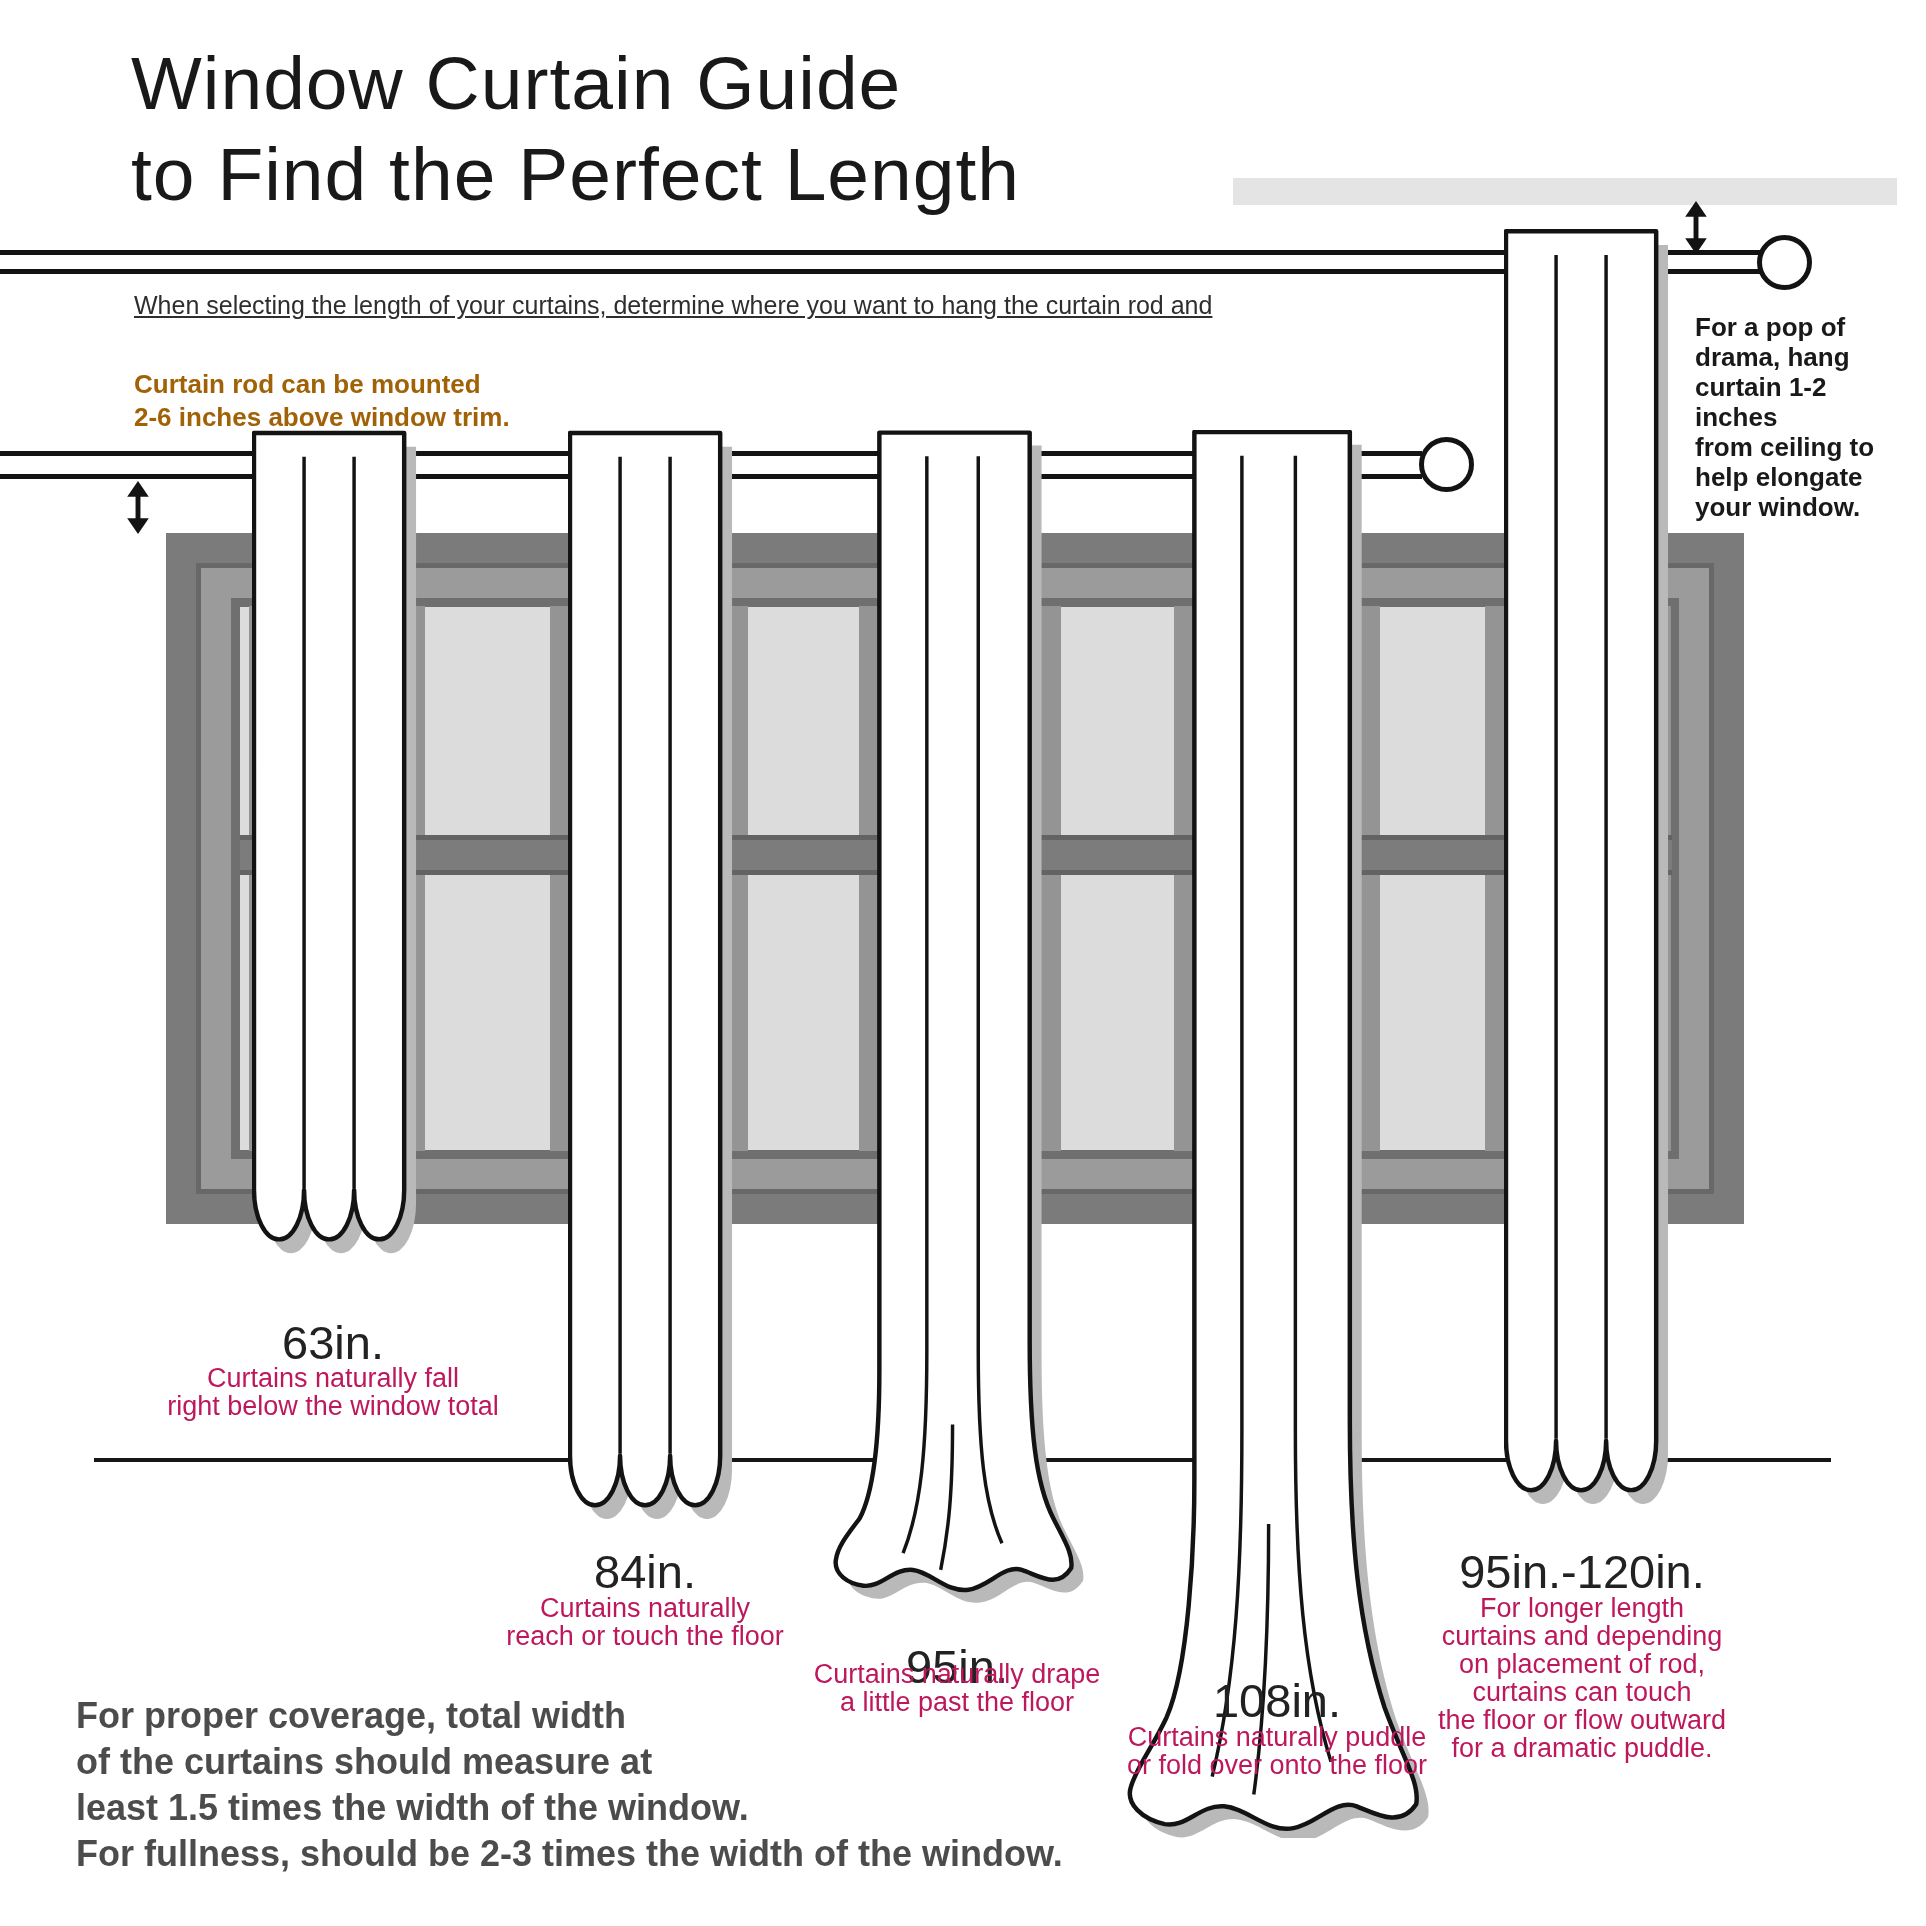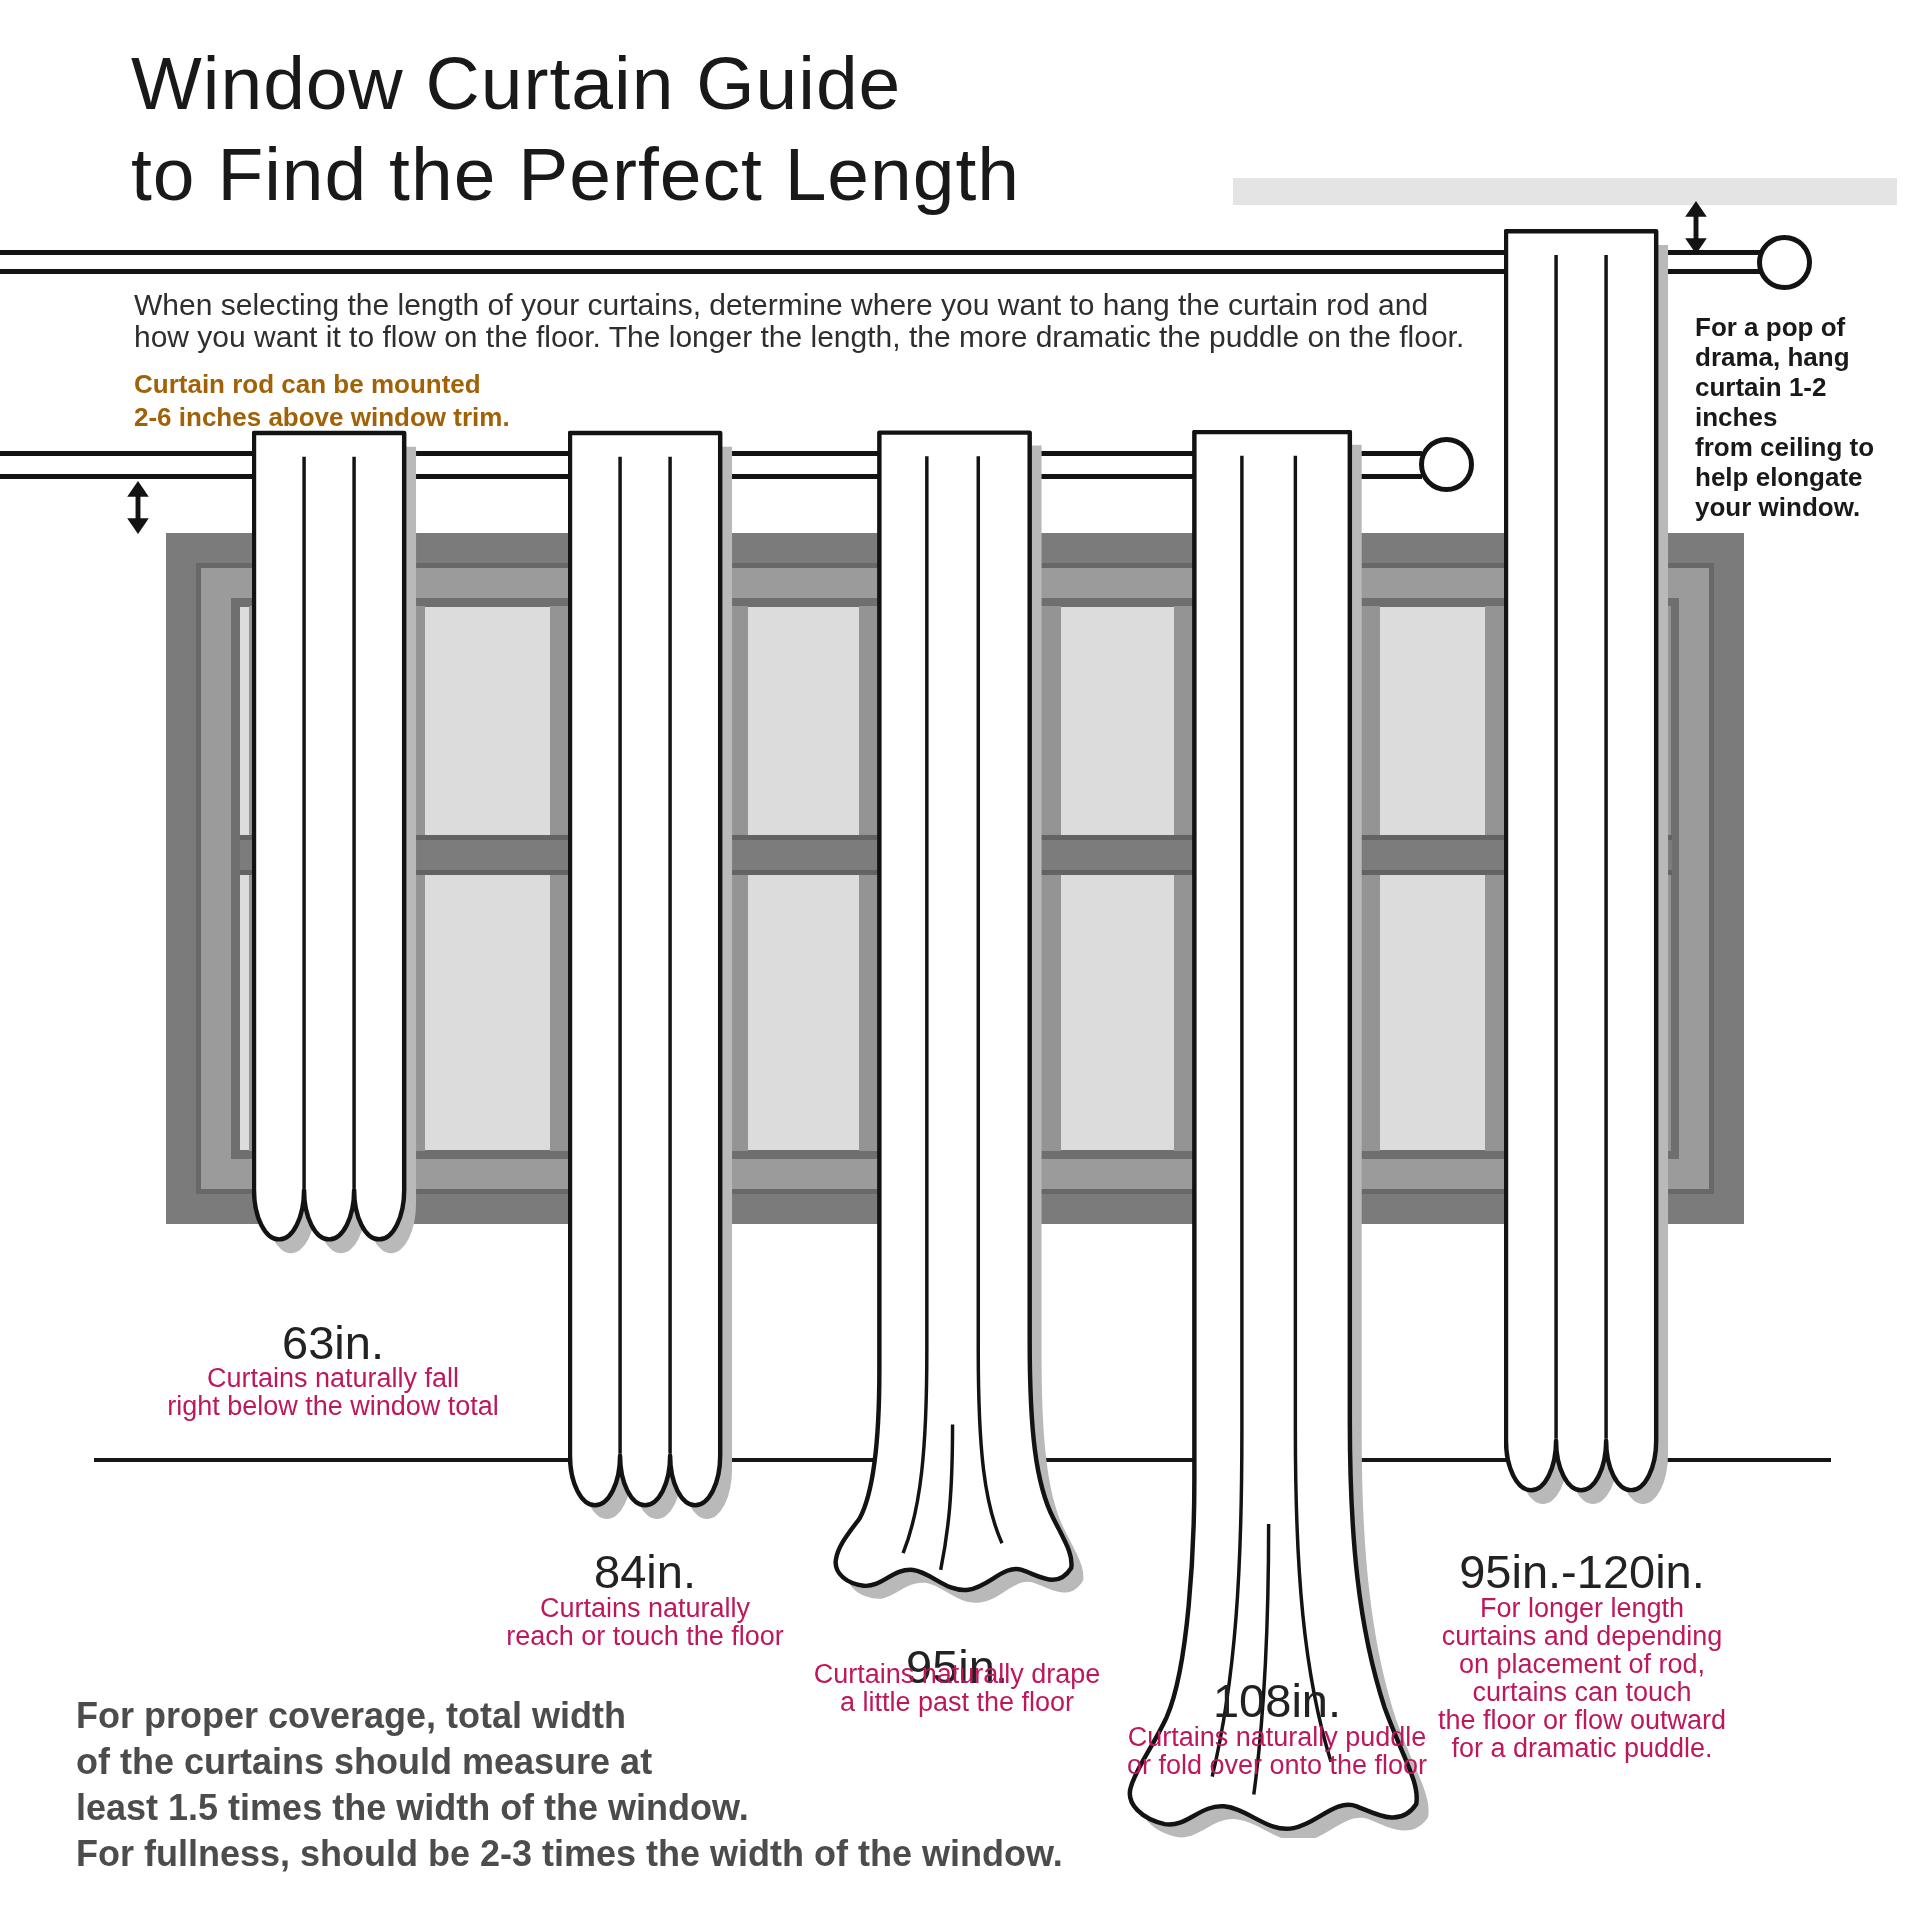--- a/index.html
+++ b/index.html
@@ -4,21 +4,21 @@
 <style>
   html,body{margin:0;padding:0;background:#ffffff;}
   #canvas{
     position:relative;width:1897px;height:1927px;background:#ffffff;overflow:hidden;
     font-family:"Liberation Sans","DejaVu Sans",sans-serif;color:#191919;
   }
   .abs{position:absolute;}
 
   
   #page-title{left:131px;top:38px;font-size:75px;line-height:1.21;font-weight:400;letter-spacing:1px;color:#191919;}
-  #intro{left:134px;top:289px;font-size:30px;line-height:32px;color:#2e2e2e;}
+  #intro{left:134px;top:289px;font-size:25px;line-height:32px;color:#2e2e2e;text-decoration:underline;}
   #rod-note{left:134px;top:368px;font-size:26px;line-height:33px;font-weight:bold;color:#a16207;}
   #ceiling-note{left:1695px;top:312px;font-size:26px;line-height:30px;font-weight:bold;color:#191919;}
 
   
   #ceiling-bar{left:1233px;top:178px;width:694px;height:27px;background:#e4e4e4;}
 
   
   .rod-bar{background:#131313;height:5px;}
   #rod-upper-a{left:0;top:250px;width:1760px;}
   #rod-upper-b{left:0;top:269px;width:1760px;}
@@ -76,21 +76,20 @@
 
   <div class="abs" id="ceiling-bar"></div>
 
   <div class="abs" id="page-title">
     <div>Window Curtain Guide</div>
     <div>to Find the Perfect Length</div>
   </div>
 
   <div class="abs" id="intro">
     <div>When selecting the length of your curtains, determine where you want to hang the curtain rod and</div>
-    <div>how you want it to flow on the floor. The longer the length, the more dramatic the puddle on the floor.</div>
   </div>
 
   <div class="abs" id="rod-note">
     <div>Curtain rod can be mounted</div>
     <div>2-6 inches above window trim.</div>
   </div>
 
   <div class="abs" id="ceiling-note">
     <div>For a pop of</div>
     <div>drama, hang</div>

